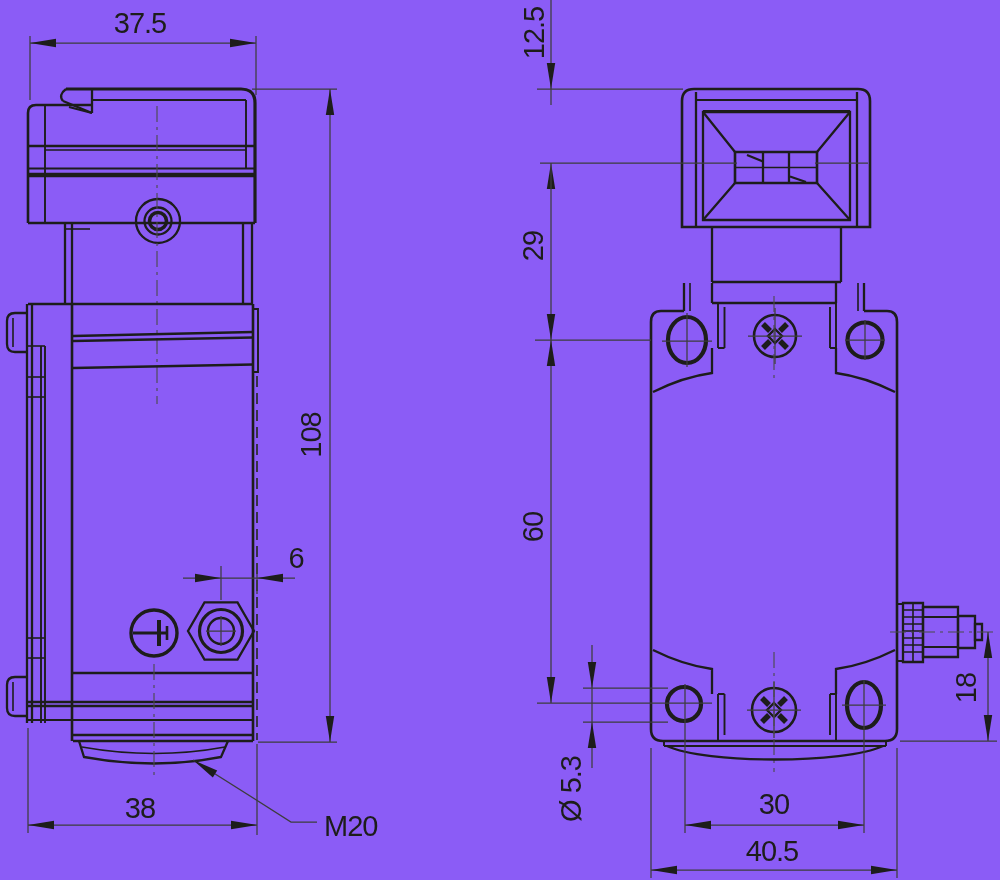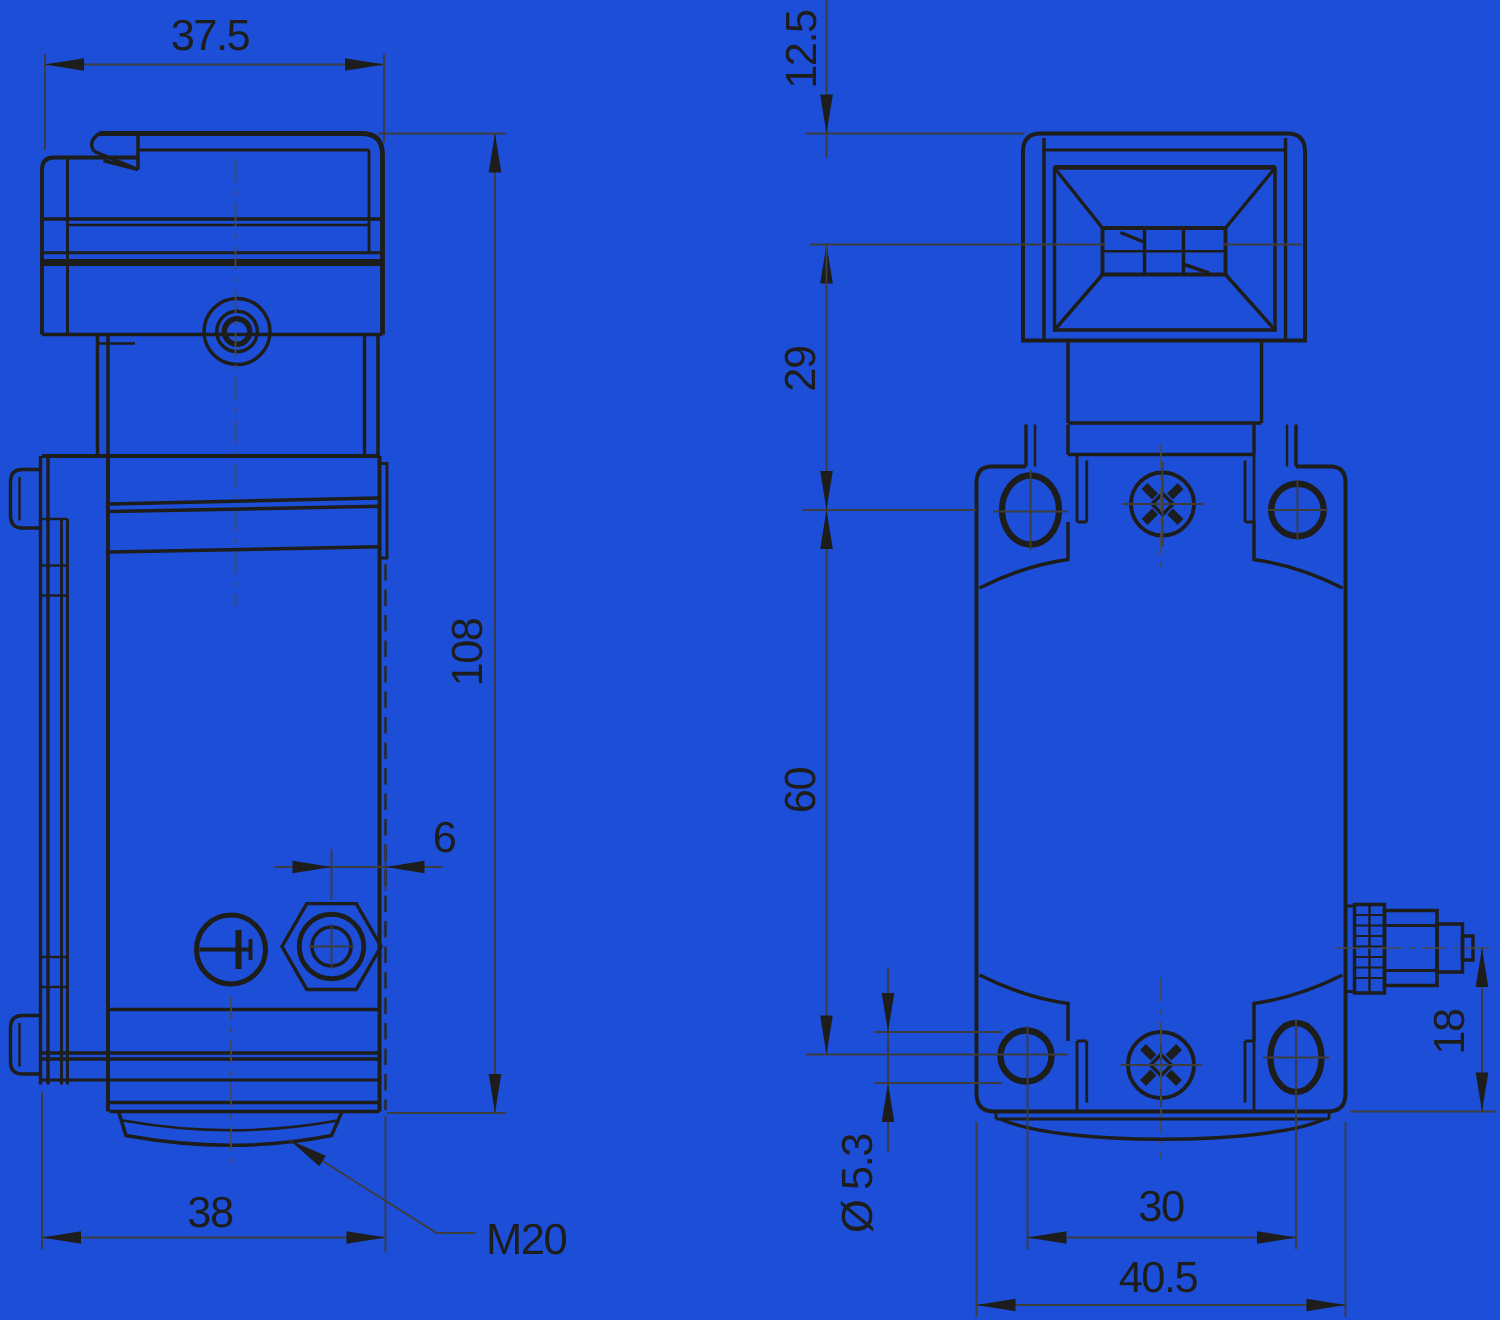--- a/index.html
+++ b/index.html
@@ -1,16 +1,16 @@
 <!DOCTYPE html>
 <html><head>
 <meta charset="utf-8">
 <style>
   html,body{margin:0;padding:0;background:#ffffff;}
-  .stage{position:relative;width:1000px;height:880px;background:#1d4ed8;overflow:hidden;
+  .stage{position:relative;width:1000px;height:880px;background:#8b5cf6;overflow:hidden;
          font-family:"Liberation Sans", sans-serif;}
   svg{display:block;}
   
   .o  {stroke:#1d1d1b;fill:none;stroke-width:2.3;}
   .o25{stroke:#1d1d1b;fill:none;stroke-width:2.6;}
   .o3 {stroke:#1d1d1b;fill:none;stroke-width:3.2;}
   .th {stroke:#1d1d1b;fill:none;stroke-width:4.6;}
   .t15{stroke:#1d1d1b;fill:none;stroke-width:1.6;}
   .t18{stroke:#1d1d1b;fill:none;stroke-width:1.9;}
   .hole{stroke:#1d1d1b;fill:none;stroke-width:4.2;}

